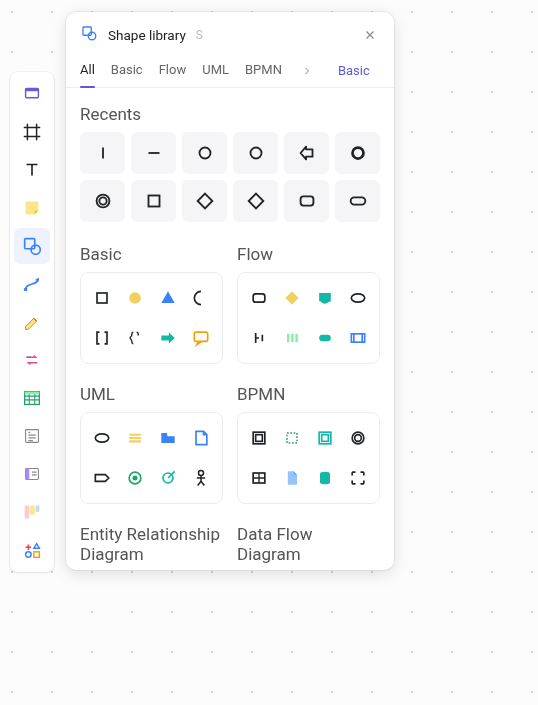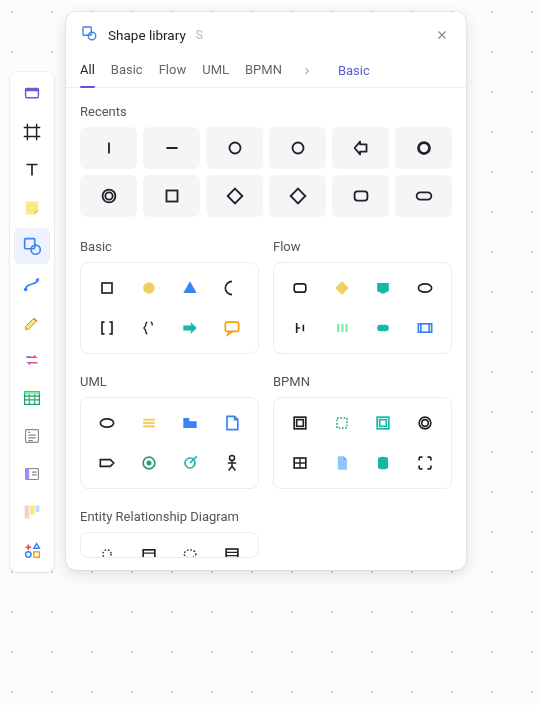--- a/index.html
+++ b/index.html
@@ -47,21 +47,21 @@
   position: relative;
 }
 .tb-item.active { background: #eef2ff; }
 .tb-item svg { width: 22px; height: 22px; }
 
 
 .panel {
   position: absolute;
   left: 66px;
   top: 12px;
-  width: 400px;
+  width: 328px;
   height: 558px;
   background: #fff;
   border-radius: 10px;
   box-shadow: 0 4px 16px rgba(0,0,0,0.12), 0 0 0 1px rgba(0,0,0,0.05);
   display: flex;
   flex-direction: column;
   overflow: hidden;
 }
 .panel-header {
   display: flex;
@@ -127,21 +127,21 @@
 .panel-body {
   flex: 1;
   overflow-y: auto;
   padding: 10px 14px 0 14px;
   position: relative;
 }
 .panel-body::-webkit-scrollbar { width: 5px; }
 .panel-body::-webkit-scrollbar-thumb { background:#ddd; border-radius:3px; }
 
 .section-label {
-  font-size: 13px;
+  font-size: 17px;
   color: #555;
   margin: 6px 0 8px 0;
 }
 
 .recents-grid {
   display: grid;
   grid-template-columns: repeat(6, 1fr);
   gap: 6px;
   margin-bottom: 16px;
 }
@@ -587,16 +587,41 @@
               </svg>
             </div>
           <div class="group-cell">
               <svg viewBox="0 0 24 24">
                 <rect x="5" y="6" width="14" height="12" fill="none" stroke="#1f2328" stroke-width="2"></rect>
                 <path d="M5 10h14M5 14h14" stroke="#1f2328" stroke-width="1.4"></path>
               </svg>
             </div>
         </div>
       </div>
+      <div>
+        <div class="section-label">Data Flow Diagram</div>
+        <div class="group-box" style="overflow:hidden;height:26px;padding-top:6px;padding-bottom:0">
+          <div class="group-cell">
+              <svg viewBox="0 0 24 24">
+                <rect x="5" y="8" width="14" height="8" fill="none" stroke="#1f2328" stroke-width="2"></rect>
+              </svg>
+            </div>
+          <div class="group-cell">
+              <svg viewBox="0 0 24 24">
+                <rect x="5" y="8" width="14" height="8" fill="none" stroke="#1f2328" stroke-width="2"></rect>
+              </svg>
+            </div>
+          <div class="group-cell">
+              <svg viewBox="0 0 24 24">
+                <circle cx="12" cy="12" r="6" fill="none" stroke="#1f2328" stroke-width="2"></circle>
+              </svg>
+            </div>
+          <div class="group-cell">
+              <svg viewBox="0 0 24 24">
+                <path d="M6 8h12M6 16h12M6 8v8" stroke="#1f2328" stroke-width="2" fill="none"></path>
+              </svg>
+            </div>
+        </div>
+      </div>
     </div>
 
   </div>
 </div>
 
 </body></html>

